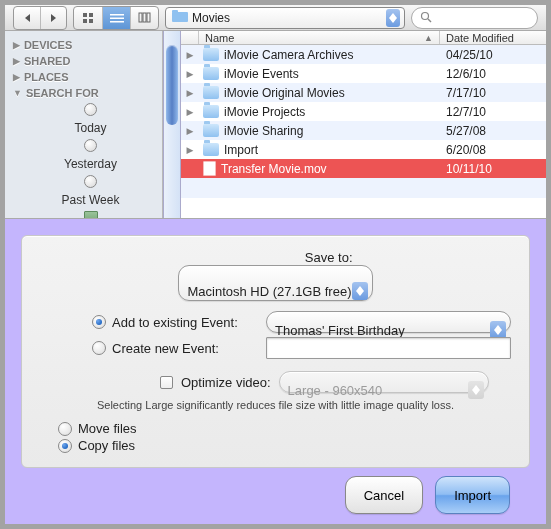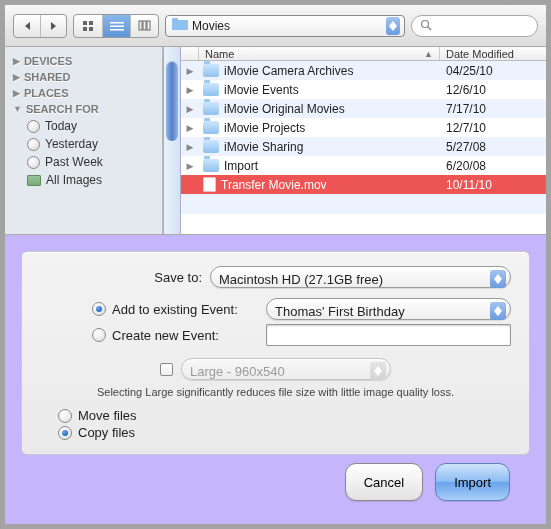--- a/index.html
+++ b/index.html
@@ -21,21 +21,21 @@
 .folder-select .arrows { width: 14px; height: 18px; background: linear-gradient(#a4c3ef,#6b9be0); border-radius: 3px; display:flex; flex-direction:column; align-items:center; justify-content:center; }
 .folder-select .arrows svg { display:block; }
 .search-wrap { flex: 1; display: flex; align-items: center; background: #fff; border: 1px solid #aaa; border-radius: 11px; height: 22px; padding: 0 8px; gap: 4px; }
 .search-wrap input { border: none; outline: none; font-size: 12px; width: 100%; background: transparent; }
 
 
 .browser { display: flex; height: 188px; background: #fff; border-bottom: 1px solid #aaa; }
 .sidebar { width: 158px; background: #e4e9ef; border-right: 1px solid #b8b8b8; padding-top: 6px; font-size: 11px; color: #6b6b6b; overflow: hidden; }
 .side-head { display:flex; align-items:center; gap:4px; padding: 2px 8px; font-weight: bold; font-size: 11px; color: #7a7a7a; text-shadow: 0 1px 0 #fff; }
 .side-head .tri { color:#8d8d8d; font-size:9px; }
-.side-item { display:flex; align-items:center; gap:5px; padding: 2px 8px 2px 22px; font-size: 12px; color: #333; }
+.side-item { display:flex; align-items:center; gap:5px; padding: 2px 8px 2px 22px; font-size: 12px; color: #333; flex-direction: column; }
 .side-item .circ { width: 13px; height: 13px; border: 1px solid #888; border-radius: 50%; background: radial-gradient(circle at 35% 30%, #fff, #d7d7d7); }
 .side-item .imgicon { width:14px;height:11px;background:linear-gradient(#9ac39a,#79aa79);border:1px solid #5c8b5c;border-radius:1px; }
 
 .right-pane { flex:1; display:flex; position:relative; }
 .scroll-box { width: 18px; background: linear-gradient(90deg,#eaf1fb,#d4e2f6); border-left:1px solid #aac; border-right:1px solid #aac; display:flex; align-items:flex-start; justify-content:center; padding-top:4px; }
 .scroll-thumb { width: 12px; height: 80px; background: linear-gradient(90deg,#8fb7ea,#567fc5,#8fb7ea); border-radius: 6px; margin-top: 10px; box-shadow: inset 0 1px 1px rgba(255,255,255,.6); }
 
 .files { flex:1; display:flex; flex-direction:column; }
 .col-head { height: 17px; display:flex; background: linear-gradient(#fdfdfd,#ececec); border-bottom: 1px solid #bbb; font-size: 11px; color:#333; }
 .col-head .c1 { width: 18px; border-right:1px solid #c9c9c9; }
@@ -50,23 +50,23 @@
 .row .c2 { flex:1; display:flex; align-items:center; gap:5px; padding-left:4px; }
 .row .c3 { width: 106px; padding-left: 6px; }
 .folder-m { width:16px; height:13px; background: linear-gradient(#cde6fb,#8fc1f0); border-radius: 2px; position:relative; }
 .folder-m::before { content:""; position:absolute; top:-3px; left:1px; width:6px; height:3px; background:#9ec9f0; border-radius:1px 1px 0 0; }
 .file-i { width:13px; height:15px; background:#fff; border:1px solid #ccc; border-radius:1px; position:relative; }
 .row.sel .file-i { background:#fff; border-color:#f5bcbc; }
 
 
 .options { flex:1; padding: 16px 16px 10px 16px; }
 .panel { background: linear-gradient(#f3f3f3,#eaeaea); border: 1px solid #c8c8c8; border-radius: 6px; padding: 14px 18px 14px 18px; font-size: 12px; color:#222; box-shadow: inset 0 1px 0 #fff; }
-.field-row { display:flex; align-items:center; margin-bottom: 10px; }
+.field-row { display:flex; align-items:center; margin-bottom: 10px; flex-direction: column; }
 .field-row .lbl { width: 170px; text-align: right; padding-right: 8px; font-size: 13px; }
-.dropdown { flex:1; display:flex; align-items:center; border:1px solid #9a9a9a; border-radius:11px; background:linear-gradient(#fff,#eee); height:22px; padding:4px 4px 0 8px; box-shadow: 0 1px 0 #fff inset, 0 1px 1px rgba(0,0,0,0.1); }
+.dropdown { flex:1; display:flex; align-items:center; border:1px solid #9a9a9a; border-radius:11px; background:linear-gradient(#fff,#eee); height:22px; padding:16px 4px 0 8px; box-shadow: 0 1px 0 #fff inset, 0 1px 1px rgba(0,0,0,0.1); }
 .dropdown.disabled { color:#9b9b9b; background:linear-gradient(#f7f7f7,#ededed); border-color:#c4c4c4; }
 .dropdown .txt { flex:1; font-size:13px; }
 .dropdown .arrows { width:16px; height:18px; background:linear-gradient(#a4c3ef,#6b9be0); border-radius:3px; display:flex; flex-direction:column; align-items:center; justify-content:center; }
 .dropdown.disabled .arrows { background:linear-gradient(#e4e4e4,#d3d3d3); }
 .dropdown .arrows svg { display:block; }
 
 .radio-row { display:flex; align-items:center; margin: 4px 0 4px 52px; gap:6px; font-size:13px; }
 .radio { width:14px; height:14px; border:1px solid #888; border-radius:50%; background: radial-gradient(circle at 35% 30%, #fff, #dcdcdc); display:flex; align-items:center; justify-content:center; flex:0 0 auto; }
 .radio.checked::after { content:""; width:6px; height:6px; border-radius:50%; background: radial-gradient(circle at 30% 30%, #6ea7ef, #0952b2); }
 .rlabel { width: 148px; }
@@ -305,20 +305,21 @@
       </div>
 
       <div class="radio-row">
         <span class="radio"></span>
         <span class="rlabel">Create new Event:</span>
         <input class="new-event-input" type="text" value="" style="">
       </div>
 
       <div class="check-row">
         <span class="checkbox"></span>
+        <span>Optimize video:</span>
         <div class="dropdown disabled" style="width:210px;flex:0 0 auto">
           <span class="txt">Large - 960x540</span>
           <span class="arrows">
             <svg width="8" height="5">
                 <path d="M4 0 L8 5 L0 5 Z" fill="#fff"></path>
               </svg>
             <svg width="8" height="5">
                 <path d="M4 5 L8 0 L0 0 Z" fill="#fff"></path>
               </svg>
           </span>

